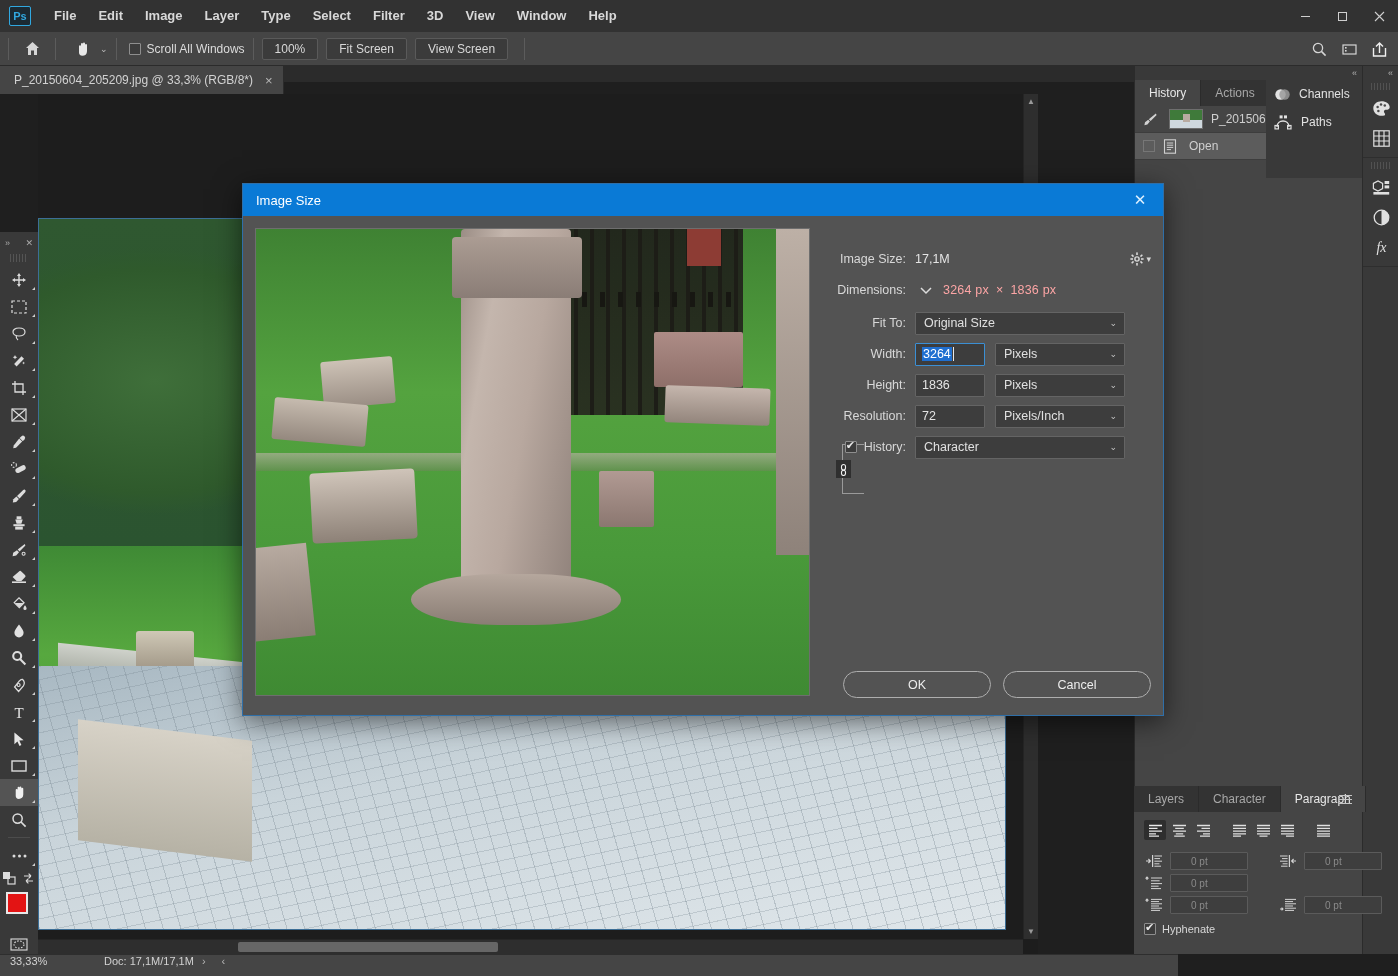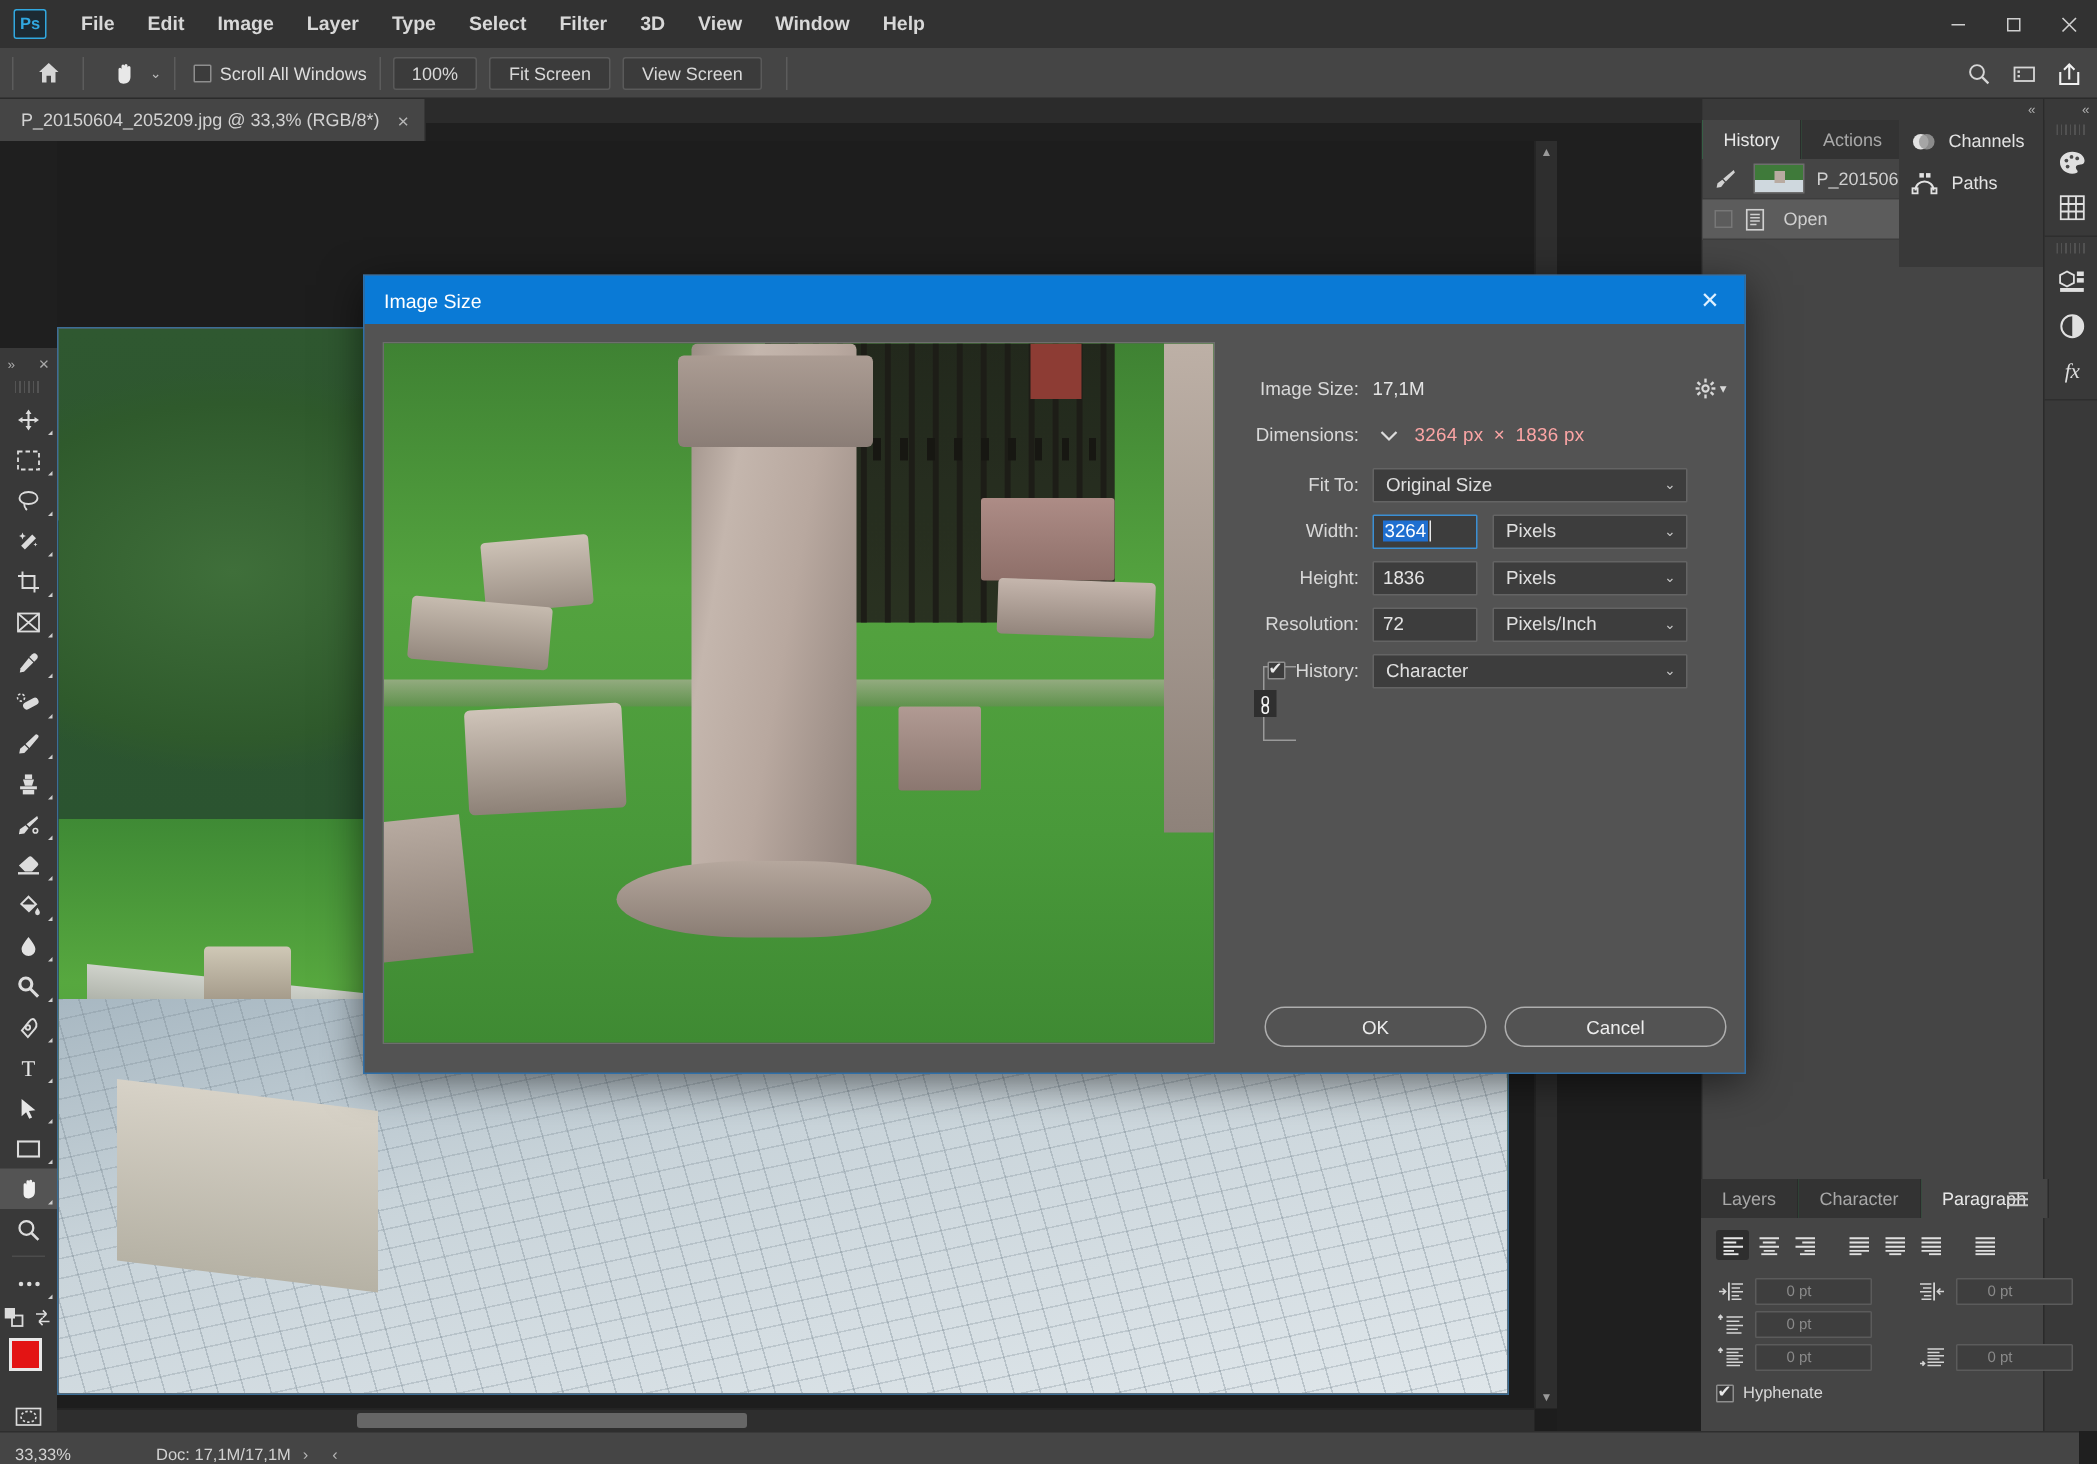--- a/index.html
+++ b/index.html
@@ -368,22 +368,22 @@
   
   .cpanel {
     position: absolute; right: 36px; top: 66px; width: 96px; height: 112px;
     background: #393939; z-index: 5;
   }
   .cpanel .cp-head { height: 14px; display:flex; align-items:center; justify-content:flex-end; padding-right:5px; font-size:9px; color:#b0b0b0; }
   .cp-item { height: 28px; display: flex; align-items: center; gap: 8px; padding-left: 8px; font-size: 12px; color: #e2e2e2; }
 
   
   .statusbar {
-    position: absolute; left: 0; bottom: 0; width: 1386px; height: 22px;
-    background: #454545; display: flex; align-items: flex-end;
+    position: absolute; left: 0; bottom: 0; width: 1178px; height: 22px;
+    background: #454545; display: flex; align-items: flex-start;
     font-size: 11px; color: #d2d2d2; border-top: 1px solid #2e2e2e;
   }
   .sb-zoom { width: 86px; padding-left: 10px; }
   .sb-doc { padding-left: 18px; }
   .sb-arrow { padding: 0 8px; color: #b5b5b5; }
 
   
   .dialog {
     position: absolute; left: 242px; top: 183px; width: 922px; height: 533px;
     background: #535353;

